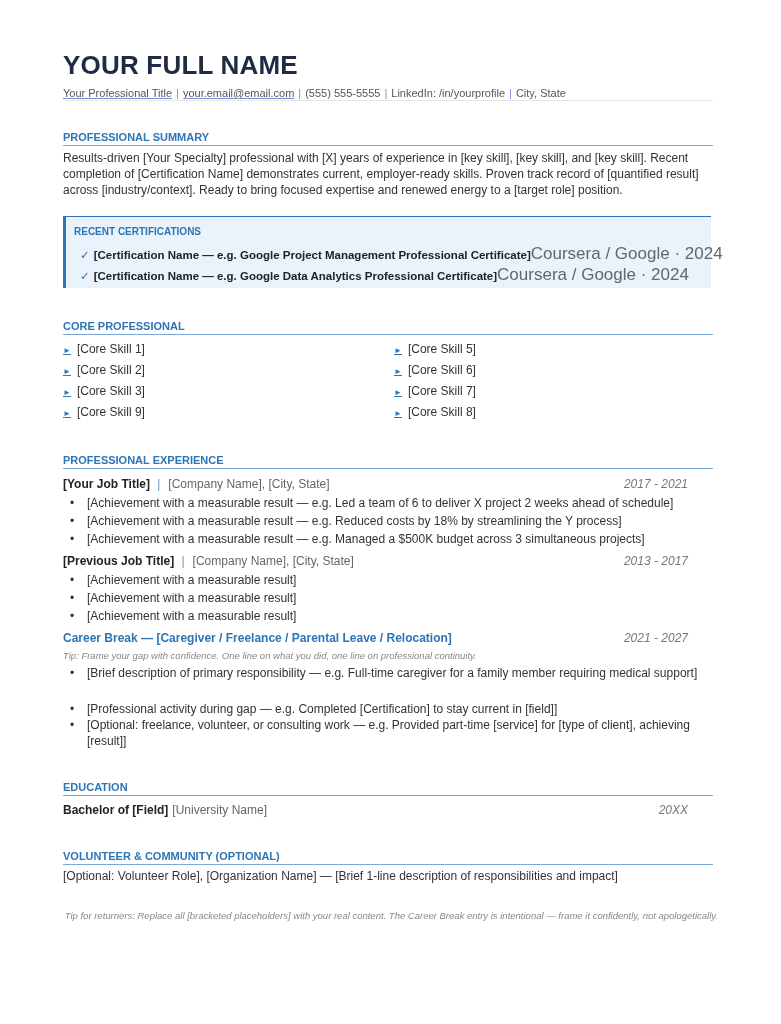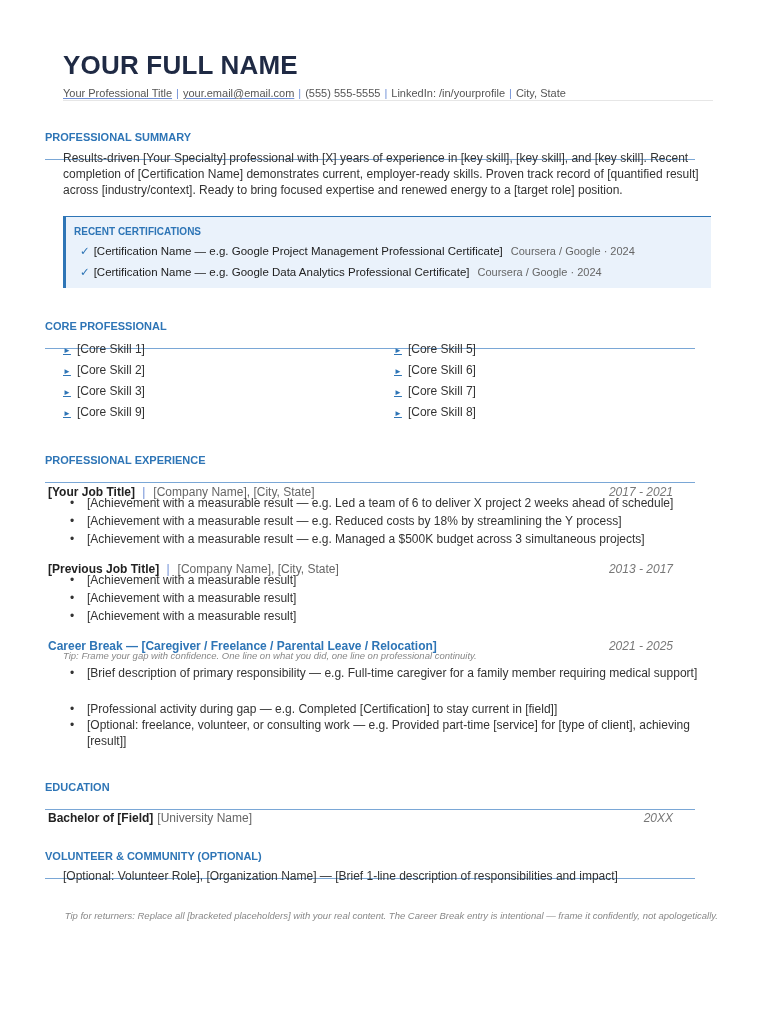--- a/index.html
+++ b/index.html
@@ -1,31 +1,31 @@
 <!DOCTYPE html>
 <html><head>
 <meta charset="utf-8">
 <style>
   body { margin:0; background:#fff; }
   .page { position:relative; width:654px; height:1024px; background:#fff; font-family:"Liberation Sans", sans-serif; color:#333; }
   .name { position:absolute; left:63px; top:50px; font-size:26px; font-weight:bold; color:#1f2a44; letter-spacing:0.2px; }
   .contact { position:absolute; left:63px; top:87px; width:650px; font-size:11px; color:#555; border-bottom:1px solid #e6e6e6; padding-bottom:1px; white-space:nowrap; }
   .u { text-decoration:underline; text-decoration-color:#6f8fd6; }
   .sep { margin:0 4px; color:#6f8fd6; }
-  .sec-h { position:absolute; left:45px; width:650px; font-size:11px; font-weight:bold; color:#2e75b6; border-bottom:1px solid #7aa7d6; padding-bottom:16px; }
+  .sec-h { position:absolute; left:63px; width:650px; font-size:11px; font-weight:bold; color:#2e75b6; border-bottom:1px solid #7aa7d6; padding-bottom:2px; }
   .para { position:absolute; left:63px; width:655px; font-size:12px; line-height:16px; color:#333; }
   .cert-box { position:absolute; left:63px; top:216px; width:648px; height:72px; background:#eaf2fb; border-left:3px solid #2e75b6; border-top:1px solid #2e75b6; box-sizing:border-box; }
   .cert-h { position:absolute; left:8px; top:9px; font-size:10px; font-weight:bold; color:#2e75b6; }
   .cert-row { position:absolute; left:14px; font-size:11.5px; white-space:nowrap; }
   .check { color:#2e75b6; margin-right:4px; }
-  .cert-name { font-weight:normal; color:#222;margin-top:20px; }
-  .cert-src { color:#666; font-size:11px; margin-left:8px; }
+  .cert-name { font-weight:bold; color:#222;margin-top:20px; }
+  .cert-src { color:#666; font-size:17px; margin-left:0; }
   .skill { position:absolute; font-size:12px; color:#333; white-space:nowrap; }
   .tri { color:#2e75b6; font-size:8px; margin-right:6px; text-decoration:underline; }
-  .job { position:absolute; left:48px; width:625px; font-size:12px; white-space:nowrap;margin-top:8px; }
+  .job { position:absolute; left:63px; width:625px; font-size:12px; white-space:nowrap; }
   .job-title { font-weight:bold; color:#222; }
   .job-co { color:#666; margin-left:4px; }
   .dates { position:absolute; right:0; top:0; font-style:italic; color:#777; }
   .bul { position:absolute; left:70px; width:650px; font-size:12px; line-height:16px; color:#333; padding-left:17px; box-sizing:border-box; }
   .bul::before { content:"•"; position:absolute; left:0; }
   .career-title { font-weight:bold; color:#2e75b6; }
   .tip { position:absolute; left:63px; font-size:9.5px; font-style:italic; color:#888; }
   .footer-tip { position:absolute; left:63px; width:655px; text-align:right; font-size:9.5px; font-style:italic; color:#888; line-height:15px; }
 </style>
 </head>
@@ -60,21 +60,21 @@
   <div class="job" style="top:477px"><span class="job-title">[Your Job Title]</span> <span class="sep">|</span><span class="job-co">[Company Name], [City, State]</span><span class="dates">2017 - 2021</span></div>
   <div class="bul" style="top:495px">[Achievement with a measurable result — e.g. Led a team of 6 to deliver X project 2 weeks ahead of schedule]</div>
   <div class="bul" style="top:513px">[Achievement with a measurable result — e.g. Reduced costs by 18% by streamlining the Y process]</div>
   <div class="bul" style="top:531px">[Achievement with a measurable result — e.g. Managed a $500K budget across 3 simultaneous projects]</div>
 
   <div class="job" style="top:554px"><span class="job-title">[Previous Job Title]</span> <span class="sep">|</span><span class="job-co">[Company Name], [City, State]</span><span class="dates">2013 - 2017</span></div>
   <div class="bul" style="top:572px">[Achievement with a measurable result]</div>
   <div class="bul" style="top:590px">[Achievement with a measurable result]</div>
   <div class="bul" style="top:608px">[Achievement with a measurable result]</div>
 
-  <div class="job" style="top:631px"><span class="career-title">Career Break — [Caregiver / Freelance / Parental Leave / Relocation]</span><span class="dates">2021 - 2025</span></div>
+  <div class="job" style="top:631px"><span class="career-title">Career Break — [Caregiver / Freelance / Parental Leave / Relocation]</span><span class="dates">2021 - 2027</span></div>
   <div class="tip" style="top:650px">Tip: Frame your gap with confidence. One line on what you did, one line on professional continuity.</div>
   <div class="bul" style="top:665px">[Brief description of primary responsibility — e.g. Full-time caregiver for a family member requiring medical support]</div>
   <div class="bul" style="top:717px">[Optional: freelance, volunteer, or consulting work — e.g. Provided part-time [service] for [type of client], achieving [result]]</div>
   <div class="bul" style="top:701px">[Professional activity during gap — e.g. Completed [Certification] to stay current in [field]]</div>
 
   <div class="sec-h" style="top:781px">EDUCATION</div>
   <div class="job" style="top:803px"><span class="job-title">Bachelor of [Field]</span><span class="job-co">[University Name]</span><span class="dates">20XX</span></div>
 
   <div class="sec-h" style="top:850px">VOLUNTEER &amp; COMMUNITY (OPTIONAL)</div>
   <div class="para" style="top:868px">[Optional: Volunteer Role], [Organization Name] — [Brief 1-line description of responsibilities and impact]</div>

